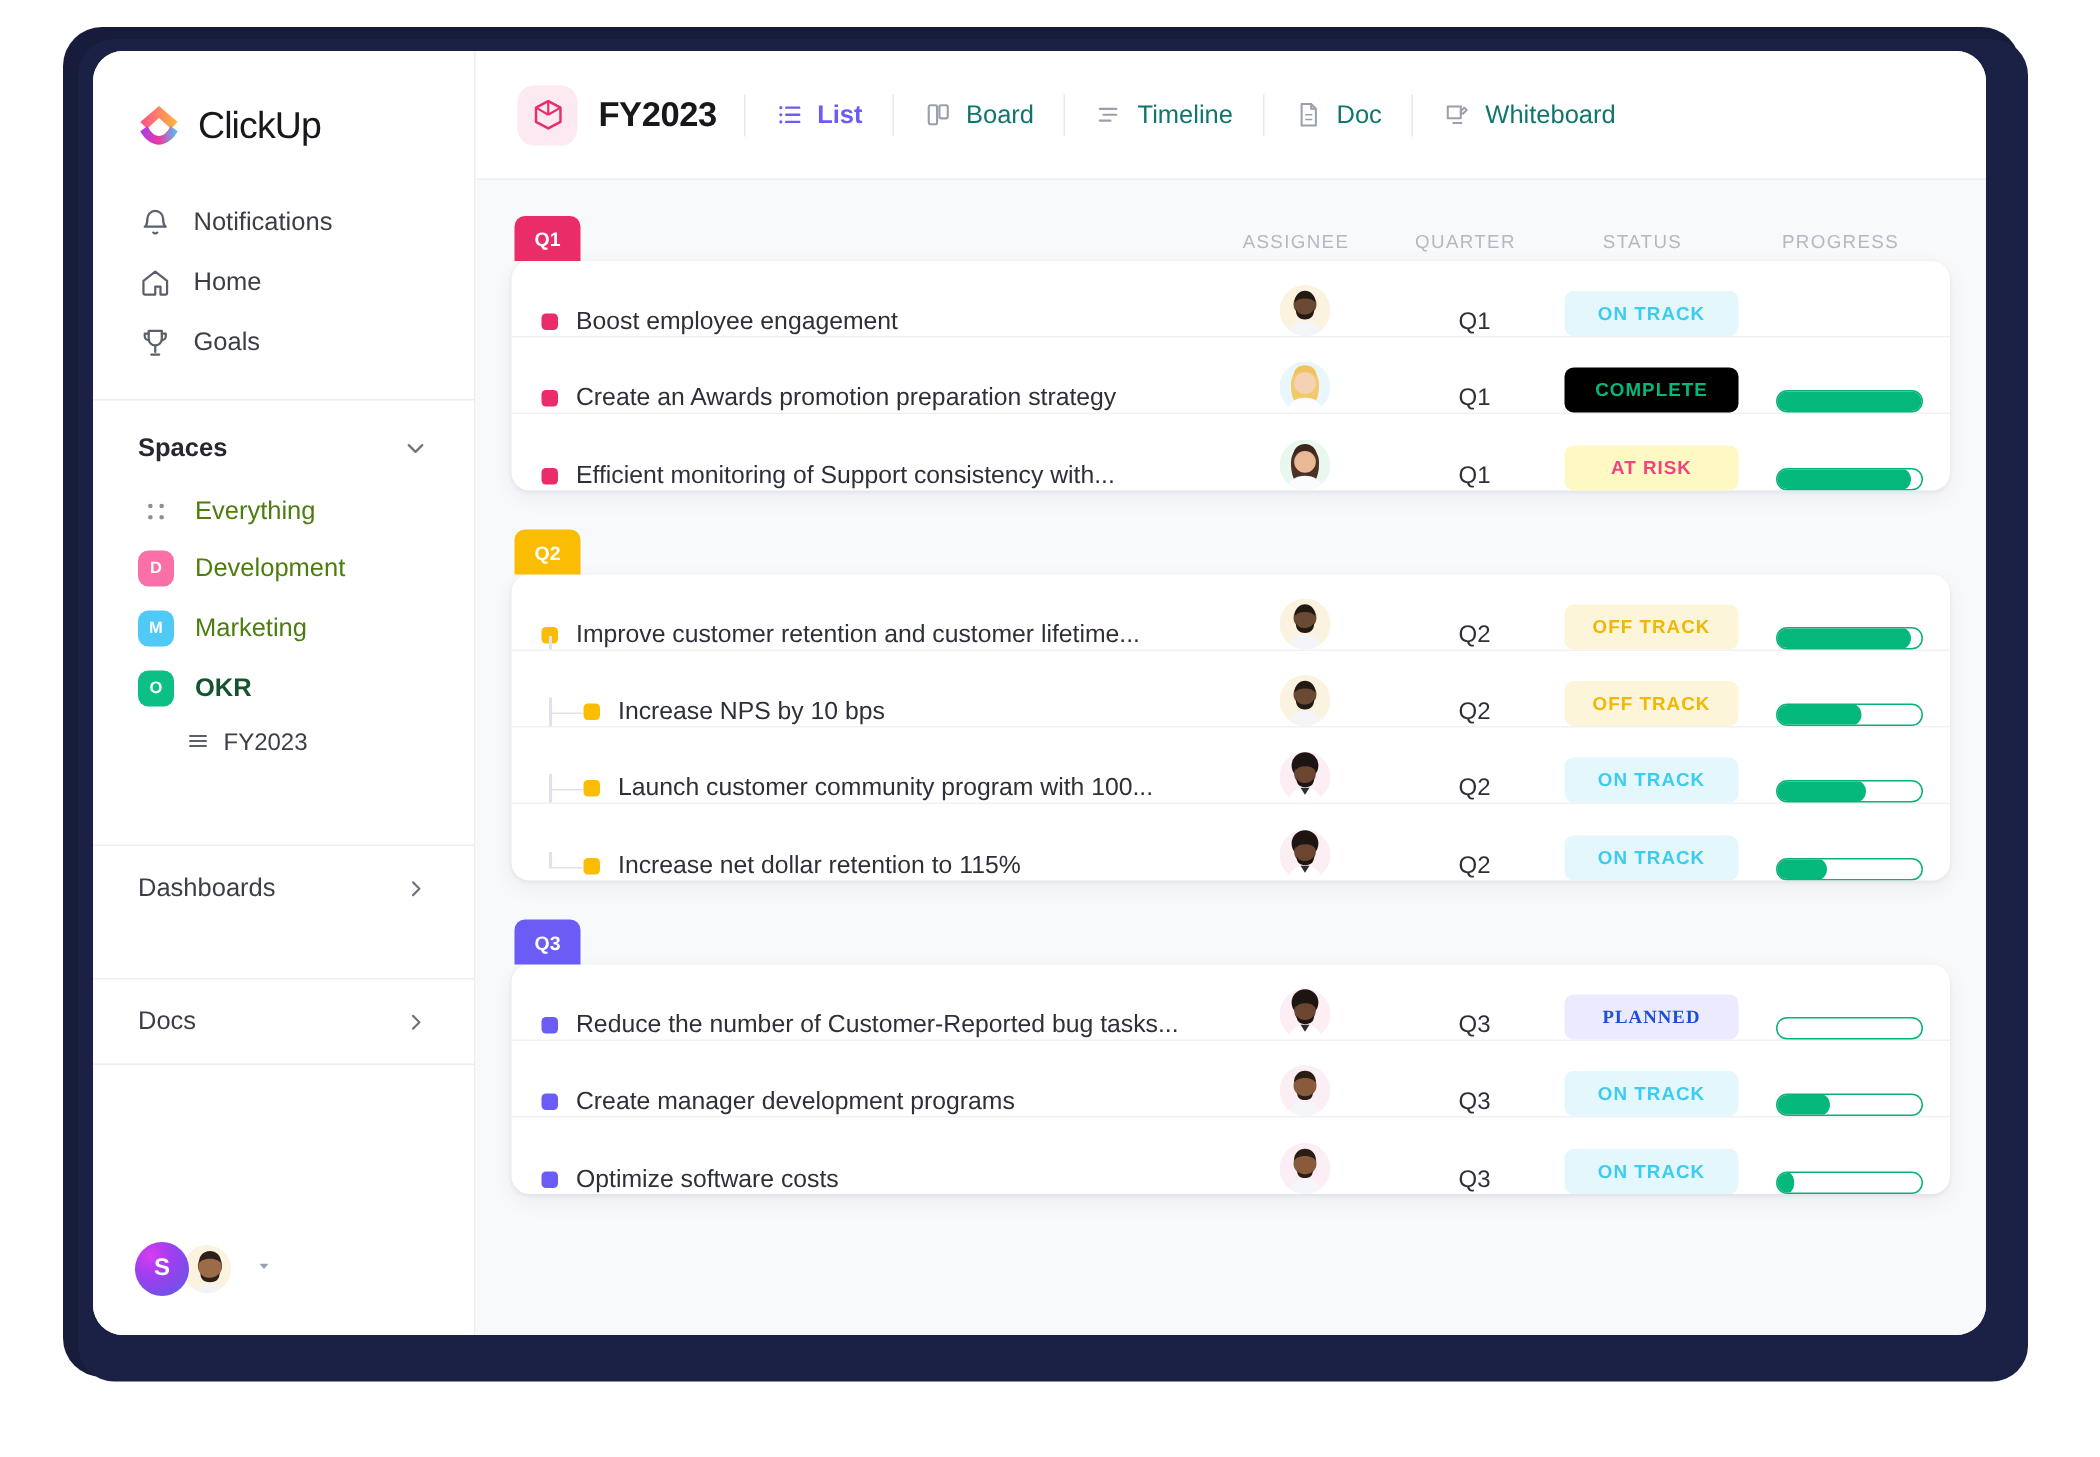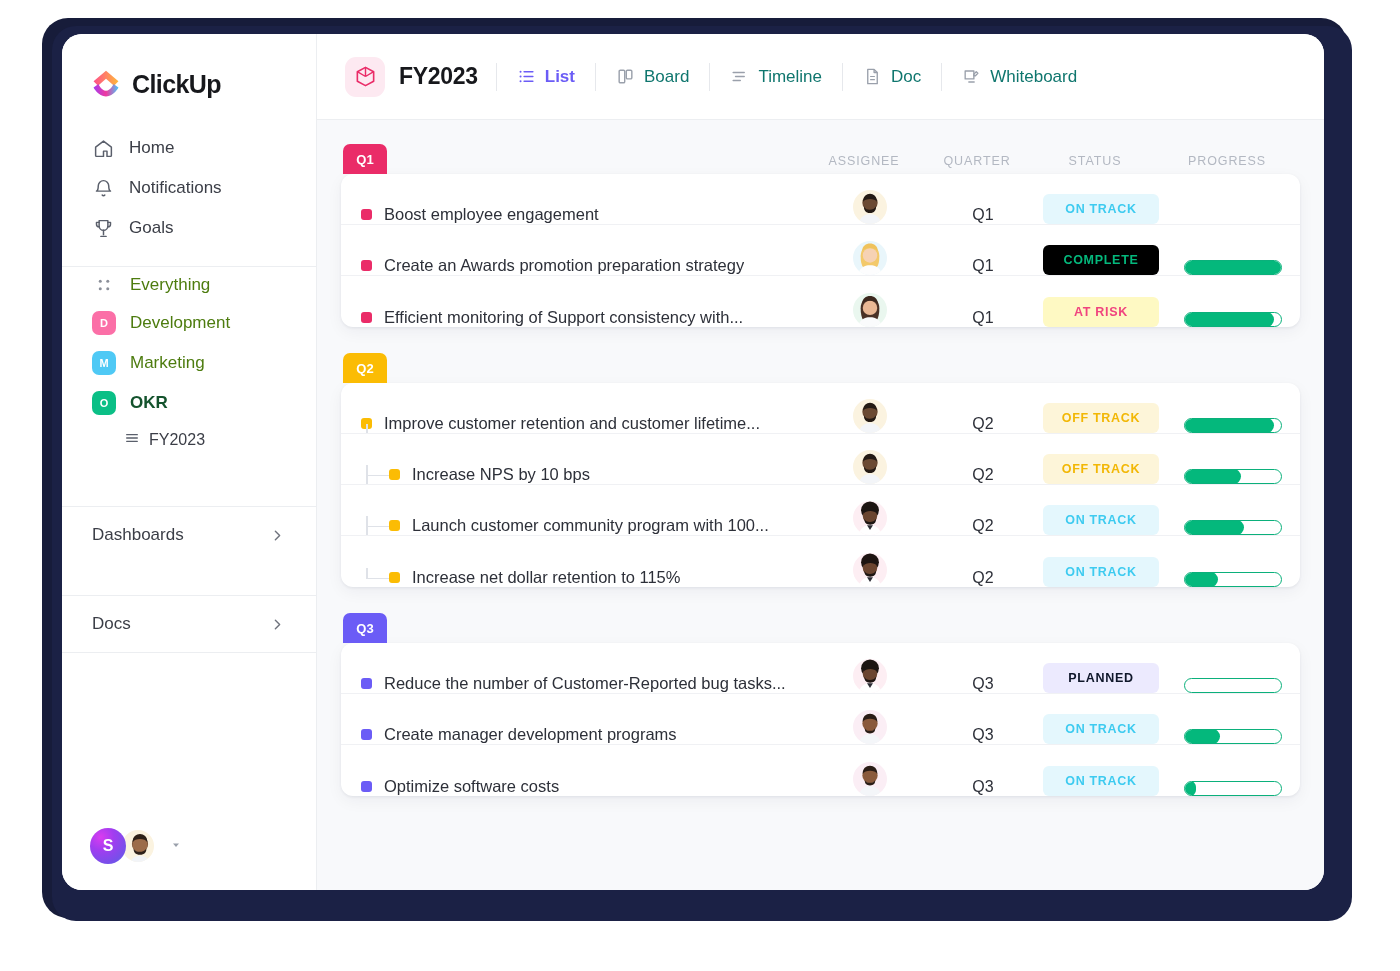--- a/index.html
+++ b/index.html
@@ -47,21 +47,21 @@
     display: flex;
     flex-direction: column;
     position: relative;
   }
   .brand {
     display: flex; align-items: center; gap: 10px;
     padding: 34px 0 24px 28px;
   }
   .brand-logo { width: 32px; height: 32px; display:block; }
   .brand-name {
-    font-size: 25px; font-weight: bold; color: #17181c;
+    font-size: 25px; font-weight: normal; color: #17181c;
     letter-spacing: -0.6px;
   }
   .nav-top { padding: 4px 0 18px 0; }
   .nav-item {
     display: flex; align-items: center; gap: 15px;
     padding: 9px 0 9px 30px;
     cursor: pointer;
   }
   .nav-item .ic { width: 22px; height: 22px; display: flex; align-items: center; justify-content: center; color: #5a5f6b; }
   .nav-label { font-size: 17px; color: #3b3e47; }
@@ -271,49 +271,57 @@
           <path d="M4 15 L18 3 L32 15 L27 20 L18 12 L9 20 Z" fill="url(#cuTop)"></path>
           <path d="M4 22 C4 22 9 32 18 32 C27 32 32 22 32 22 L26.5 18 C26.5 18 23.5 25.5 18 25.5 C12.5 25.5 9.5 18 9.5 18 Z" fill="url(#cuBot)"></path>
         </svg>
         <span class="brand-name">ClickUp</span>
       </div>
 
       <div class="nav-top">
         <div class="nav-item">
           <span class="ic">
             <svg width="21" height="21" viewBox="0 0 24 24" fill="none" stroke="currentColor" stroke-width="1.7" stroke-linecap="round" stroke-linejoin="round">
-              <path d="M3 10.5 L12 3.5 L21 10.5 V20 a1 1 0 0 1-1 1h-4v-6h-4v6H4a1 1 0 0 1-1-1Z"></path>
+              <path d="M6 9a6 6 0 0 1 12 0c0 5 2 6 2 6H4s2-1 2-6Z"></path>
+              <path d="M10.5 19.5a2 2 0 0 0 3 0"></path>
             </svg>
           </span>
-          <span class="nav-label">Home</span>
+          <span class="nav-label">Notifications</span>
         </div>
         <div class="nav-item">
           <span class="ic">
             <svg width="21" height="21" viewBox="0 0 24 24" fill="none" stroke="currentColor" stroke-width="1.7" stroke-linecap="round" stroke-linejoin="round">
-              <path d="M6 9a6 6 0 0 1 12 0c0 5 2 6 2 6H4s2-1 2-6Z"></path>
-              <path d="M10.5 19.5a2 2 0 0 0 3 0"></path>
+              <path d="M3 10.5 L12 3.5 L21 10.5 V20 a1 1 0 0 1-1 1h-4v-6h-4v6H4a1 1 0 0 1-1-1Z"></path>
             </svg>
           </span>
-          <span class="nav-label">Notifications</span>
+          <span class="nav-label">Home</span>
         </div>
         <div class="nav-item">
           <span class="ic">
             <svg width="21" height="21" viewBox="0 0 24 24" fill="none" stroke="currentColor" stroke-width="1.7" stroke-linecap="round" stroke-linejoin="round">
               <path d="M7 3h10v6a5 5 0 0 1-10 0Z"></path>
               <path d="M7 5H4v2a3 3 0 0 0 3 3"></path>
               <path d="M17 5h3v2a3 3 0 0 1-3 3"></path>
               <path d="M12 14v5M9 21h6"></path>
             </svg>
           </span>
           <span class="nav-label">Goals</span>
         </div>
       </div>
 
       <div class="divider"></div>
 
+      <div class="spaces-head">
+        <span class="spaces-title">Spaces</span>
+        <span class="chev">
+          <svg width="18" height="18" viewBox="0 0 24 24" fill="none" stroke="currentColor" stroke-width="2" stroke-linecap="round" stroke-linejoin="round">
+              <path d="M6 9l6 6 6-6"></path>
+            </svg>
+        </span>
+      </div>
 
       <div class="space-item">
         <span class="dots-icon">
           <svg width="18" height="18" viewBox="0 0 24 24" fill="currentColor">
             <circle cx="7" cy="7" r="2"></circle>
               <circle cx="17" cy="7" r="2"></circle>
               <circle cx="7" cy="17" r="2"></circle>
               <circle cx="17" cy="17" r="2"></circle>
           </svg>
         </span>
@@ -668,21 +676,21 @@
                     <circle cx="20" cy="11" r="10.5" fill="#1d1512"></circle>
                     <circle cx="20" cy="17.5" r="8.5" fill="#6b4530"></circle>
                     <path d="M12.5 15c2.5-4.5 13-4.5 15.5 0 .5-5.5-3.5-8.5-7.8-8.5S12 9.5 12.5 15Z" fill="#1d1512"></path>
                     <path d="M13.5 21c1.5 5 11 5 13.5 0 .5 4-2 7-6.8 7s-7.2-3-6.7-7Z" fill="#1d1512"></path>
                     <path d="M7 40c1-8.5 6.5-11.5 13-11.5S32 31.5 33 40Z" fill="#ffffff"></path>
                     <path d="M16.5 28.5 20 34l3.5-5.5" fill="#2b2b33"></path>
                   </svg>
                 </div>
                 <div class="cell c-quarter">Q3</div>
                 <div class="cell c-status">
-                  <span class="badge" style="color: #0f172a; background: rgb(236, 234, 254);">PLANNED</span>
+                  <span class="badge" style="color: #1d4ed8; background: rgb(236, 234, 254); font-family: Liberation Serif, serif;">PLANNED</span>
                 </div>
                 <div class="cell c-progress">
                   <div class="pbar"></div>
                 </div>
               </div>
               <div class="row">
                 <div class="row-name">
                   <span class="bullet" style="background: rgb(107, 92, 246);"></span>
                   <span class="task-title">Create manager development programs</span>
                 </div>

